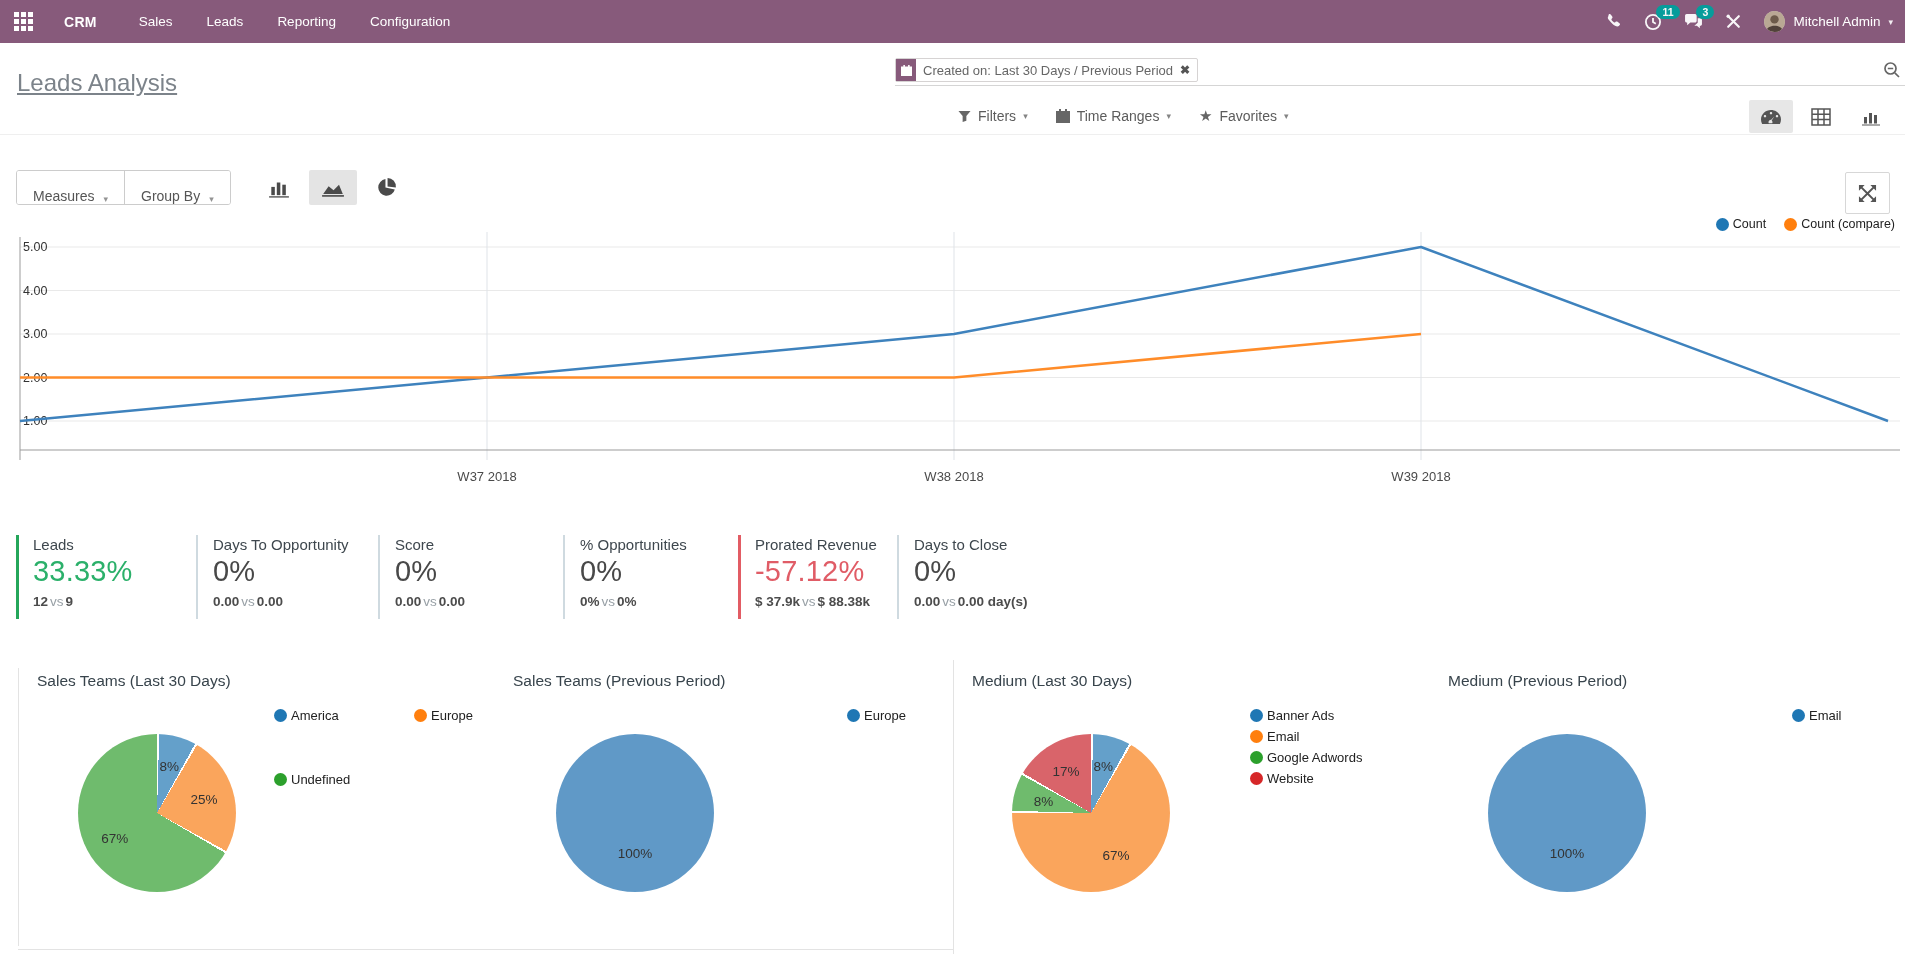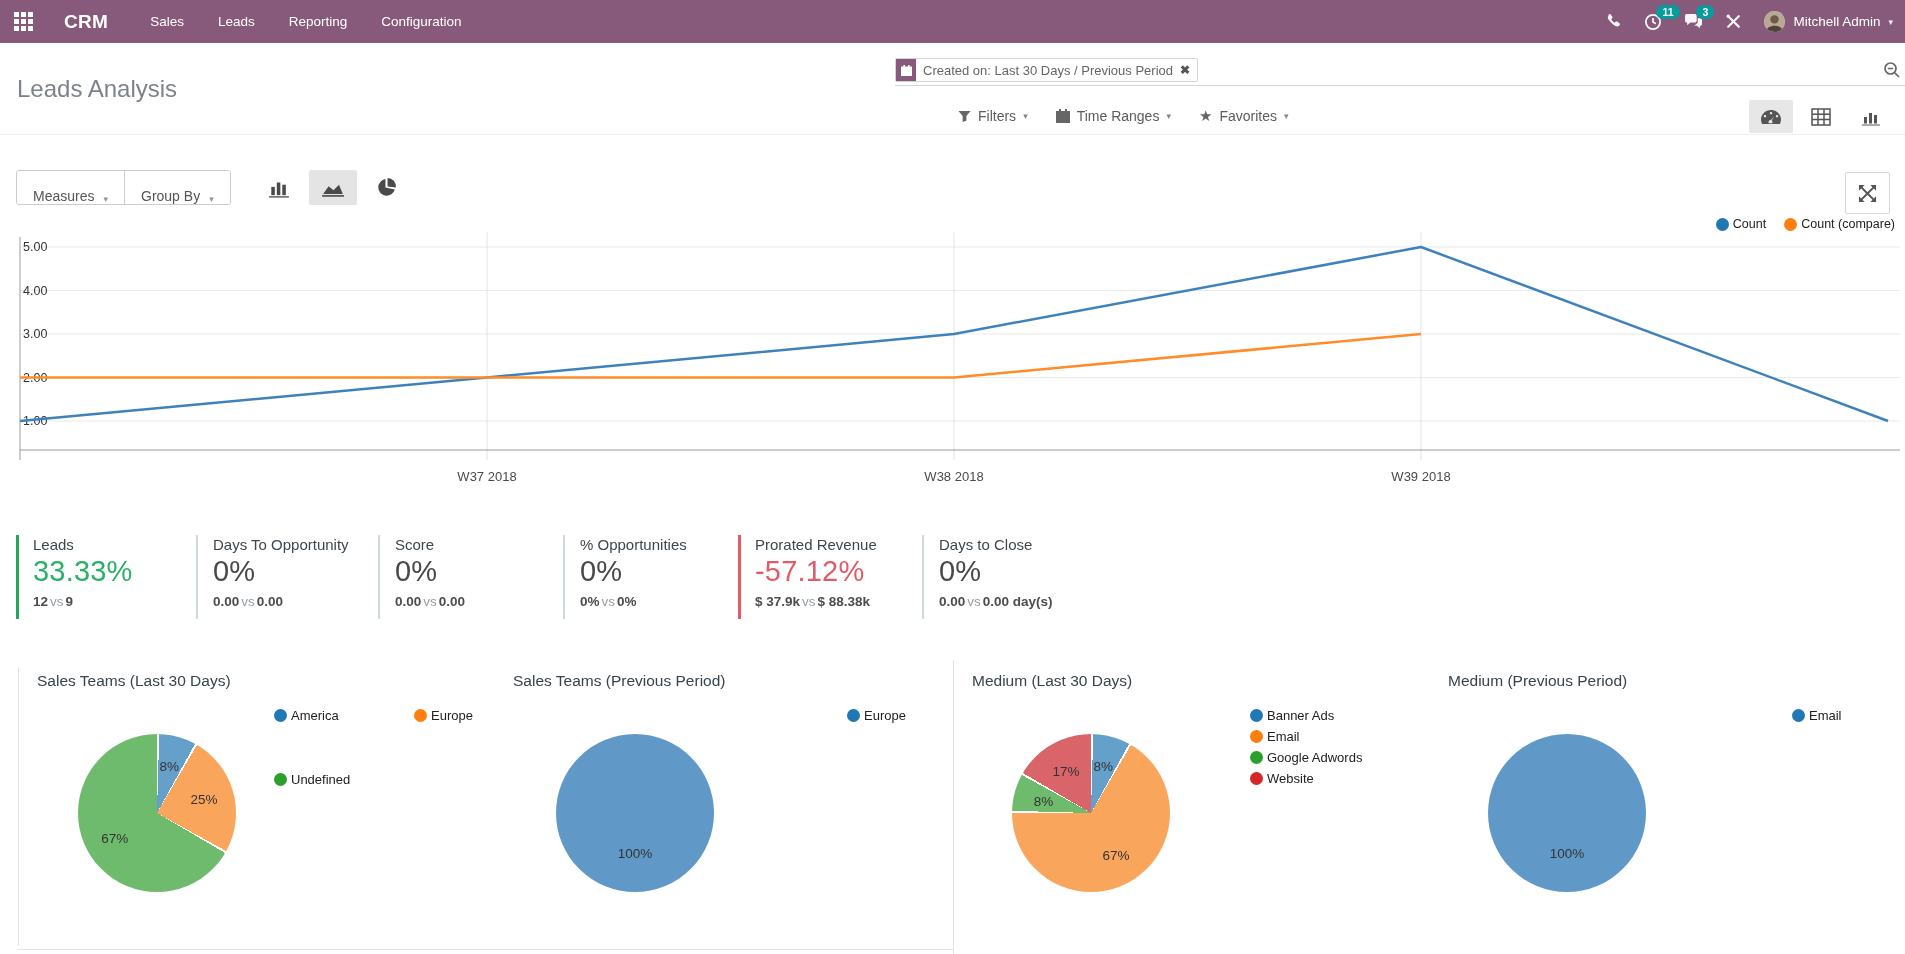--- a/index.html
+++ b/index.html
@@ -6,35 +6,35 @@
   body { background:#fff; }
   .screen { position:relative; width:1905px; height:954px; background:#fff; overflow:hidden;
             font-family:"Liberation Sans", sans-serif; color:#333; }
 
   
   .navbar { position:absolute; left:0; top:0; width:1905px; height:43px; background:#875A7B;
             display:flex; align-items:center; color:#fff; }
   .apps-btn { width:46px; height:43px; display:flex; align-items:center; justify-content:center; cursor:pointer; }
   .apps-grid { display:grid; grid-template-columns:repeat(3,5px); grid-template-rows:repeat(3,5px); gap:2px; }
   .apps-grid i { background:#fff; display:block; }
-  .brand { font-size:19px; font-weight:bold; margin:0 40px 0 18px; letter-spacing:.3px; }
+  .brand { font-size:14px; font-weight:bold; margin:0 40px 0 18px; letter-spacing:.3px; }
   .nav-menu { display:flex; gap:30px; font-size:13.5px; }
   .nav-menu .item { cursor:pointer; padding:4px 2px; }
   .nav-right { position:absolute; right:12px; top:0; height:43px; display:flex; align-items:center; gap:22px; }
   .nav-ico { position:relative; display:flex; align-items:center; cursor:pointer; color:#fff; opacity:.95; }
   .badge { position:absolute; left:12px; top:-8px; background:#00A09D; color:#fff; font-size:10.5px;
            border-radius:9px; padding:1px 6px; font-weight:bold; }
   .user { display:flex; align-items:center; gap:8px; font-size:13.5px; cursor:pointer; }
   .avatar { width:21px; height:21px; border-radius:50%; background:#d8cfc5; overflow:hidden; display:flex; align-items:flex-end; justify-content:center; }
   .caret { font-size:9px; opacity:.9; }
 
   
   .control-panel { position:absolute; left:0; top:43px; width:1905px; height:92px; background:#fff;
                    border-bottom:1px solid #efefef; }
-  .page-title { position:absolute; left:17px; top:32px; font-size:24px; color:#7c838a; }
+  .page-title { position:absolute; left:17px; top:26px; font-size:24px; color:#7c838a;text-decoration:underline; }
   .search-bar { position:absolute; left:895px; right:0; top:15px; height:28px; border-bottom:1px solid #d5d5d5;
                 display:flex; align-items:flex-start; }
   .facet { display:inline-flex; align-items:stretch; border:1px solid #d6d3d3; border-radius:2px; height:24px;
            font-size:13px; color:#666; background:#fff; }
   .facet-ico { background:#875A7B; color:#fff; width:20px; display:flex; align-items:center; justify-content:center; }
   .facet-label { padding:0 7px; display:flex; align-items:center; white-space:nowrap; }
   .facet-x { display:flex; align-items:center; padding:0 7px 0 0; color:#555; font-size:12px; font-weight:bold; cursor:pointer; }
   .search-input { border:0; outline:0; font-size:14.5px; color:#555; padding:3px 6px; flex:1; background:transparent; }
   .search-input::placeholder { color:#b9b9b9; }
   .search-zoom { position:absolute; right:4px; top:3px; color:#666; cursor:pointer; }
@@ -63,21 +63,21 @@
   
   #line-chart { position:absolute; left:0; top:210px; width:1905px; height:290px; }
   #chart-legend { position:absolute; right:10px; top:217px; display:flex; gap:18px; font-size:12.5px; color:#222; }
   #chart-legend .leg { display:flex; align-items:center; gap:4px; }
   #chart-legend i { width:13px; height:13px; border-radius:50%; display:inline-block; }
 
   
   .kpi-row { position:absolute; left:16px; top:535px; display:flex; }
   .kpi { height:84px; padding:1px 10px 0 14px; }
   .kpi-1 { width:180px; } .kpi-2 { width:182px; } .kpi-3 { width:292px; } .kpi-4 { width:185px; }
-  .kpi-5 { width:175px; } .kpi-6 { width:299px; } .kpi-7 { width:184px; } .kpi-8 { width:380px; }
+  .kpi-5 { width:175px; } .kpi-6 { width:299px; } .kpi-7 { width:159px; } .kpi-8 { width:380px; }
   .kpi.tone-green  { border-left:3px solid #24a65a; }
   .kpi.tone-red    { border-left:3px solid #e25c64; }
   .kpi.tone-neutral{ border-left:2px solid #cfdae0; padding-left:15px; }
   .kpi-label { font-size:15px; color:#3e474e; margin-bottom:2px; }
   .kpi-value { font-size:29px; color:#484848; margin-bottom:6px; letter-spacing:.2px; }
   .tone-green .kpi-value { color:#2bb06a; }
   .tone-red   .kpi-value { color:#e05c66; }
   .kpi-sub { font-size:13.5px; color:#4c4c4c; font-weight:bold; }
   .kpi-sub .vs { color:#98a0a6; font-weight:normal; padding:0 2px; }
 

